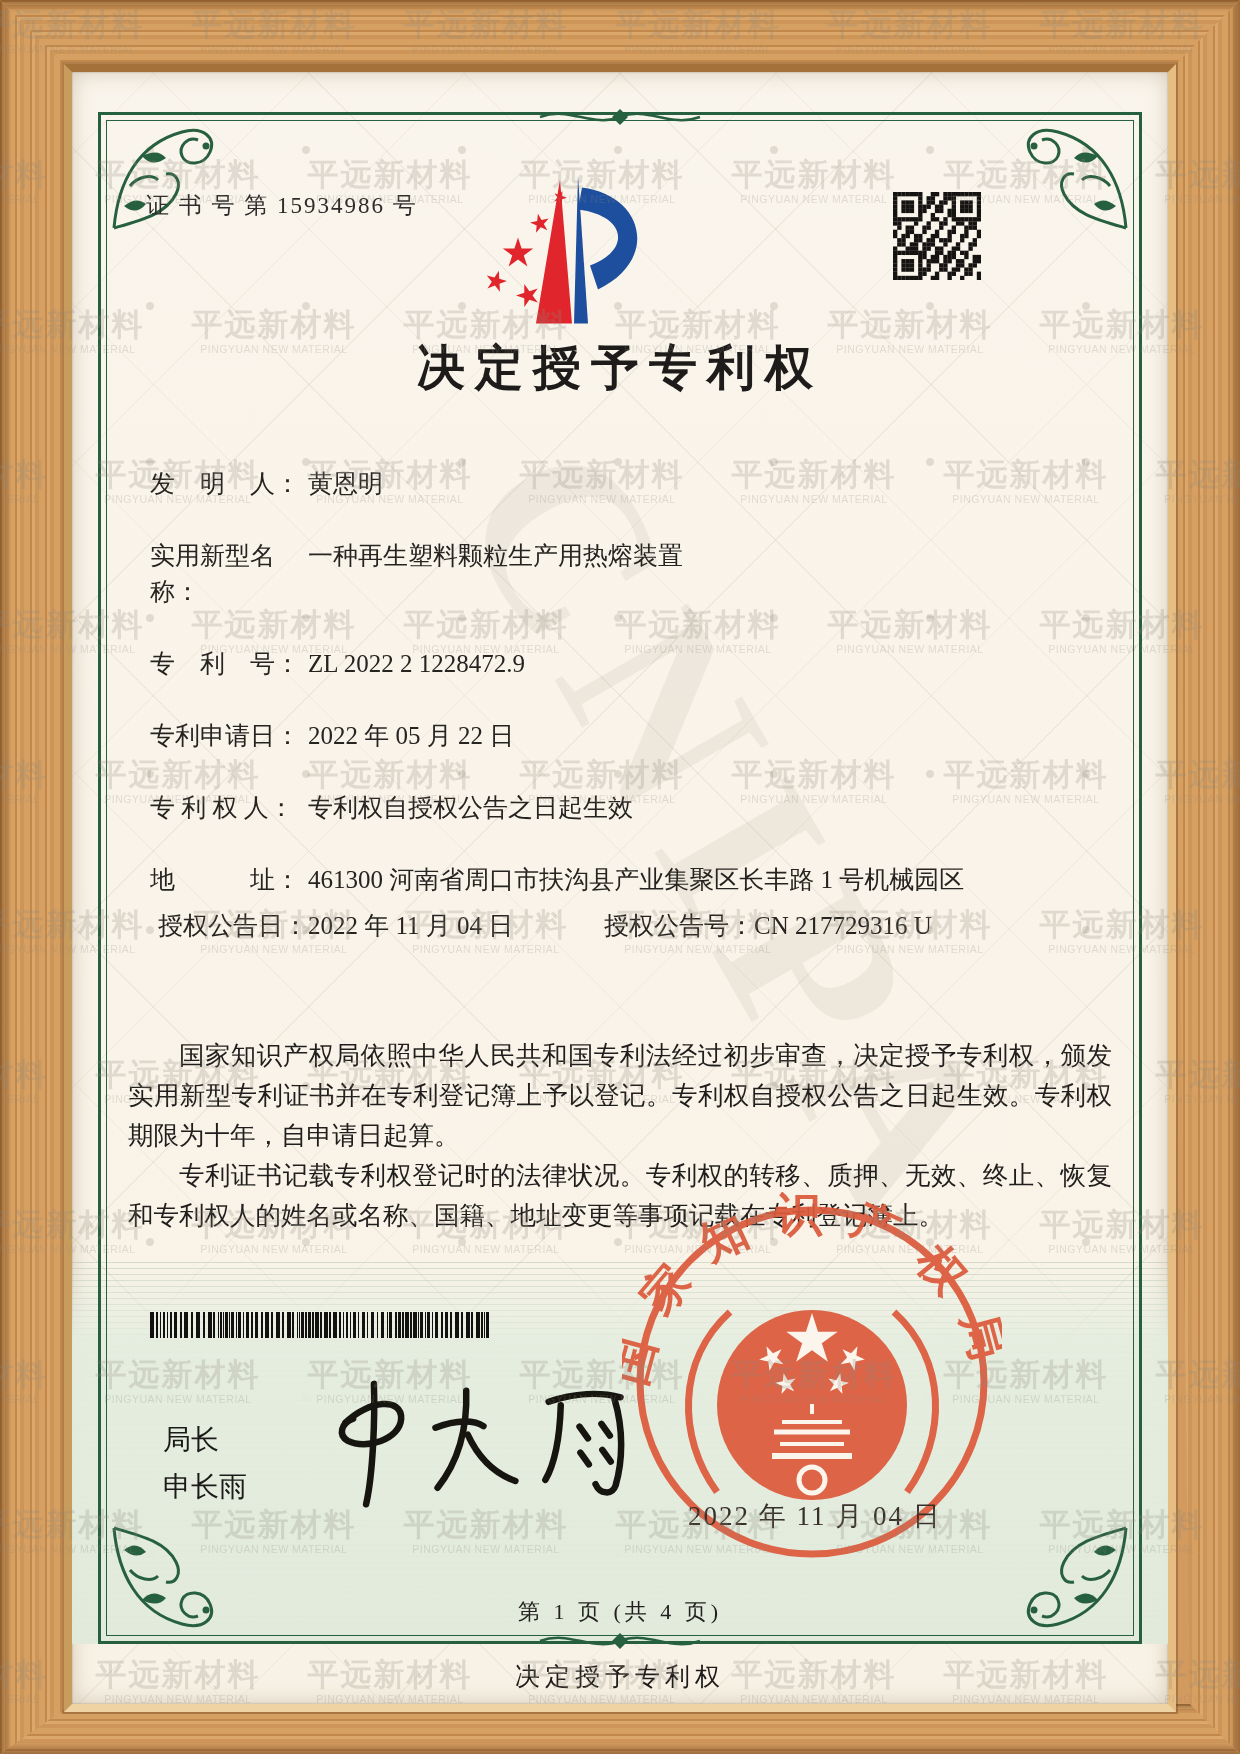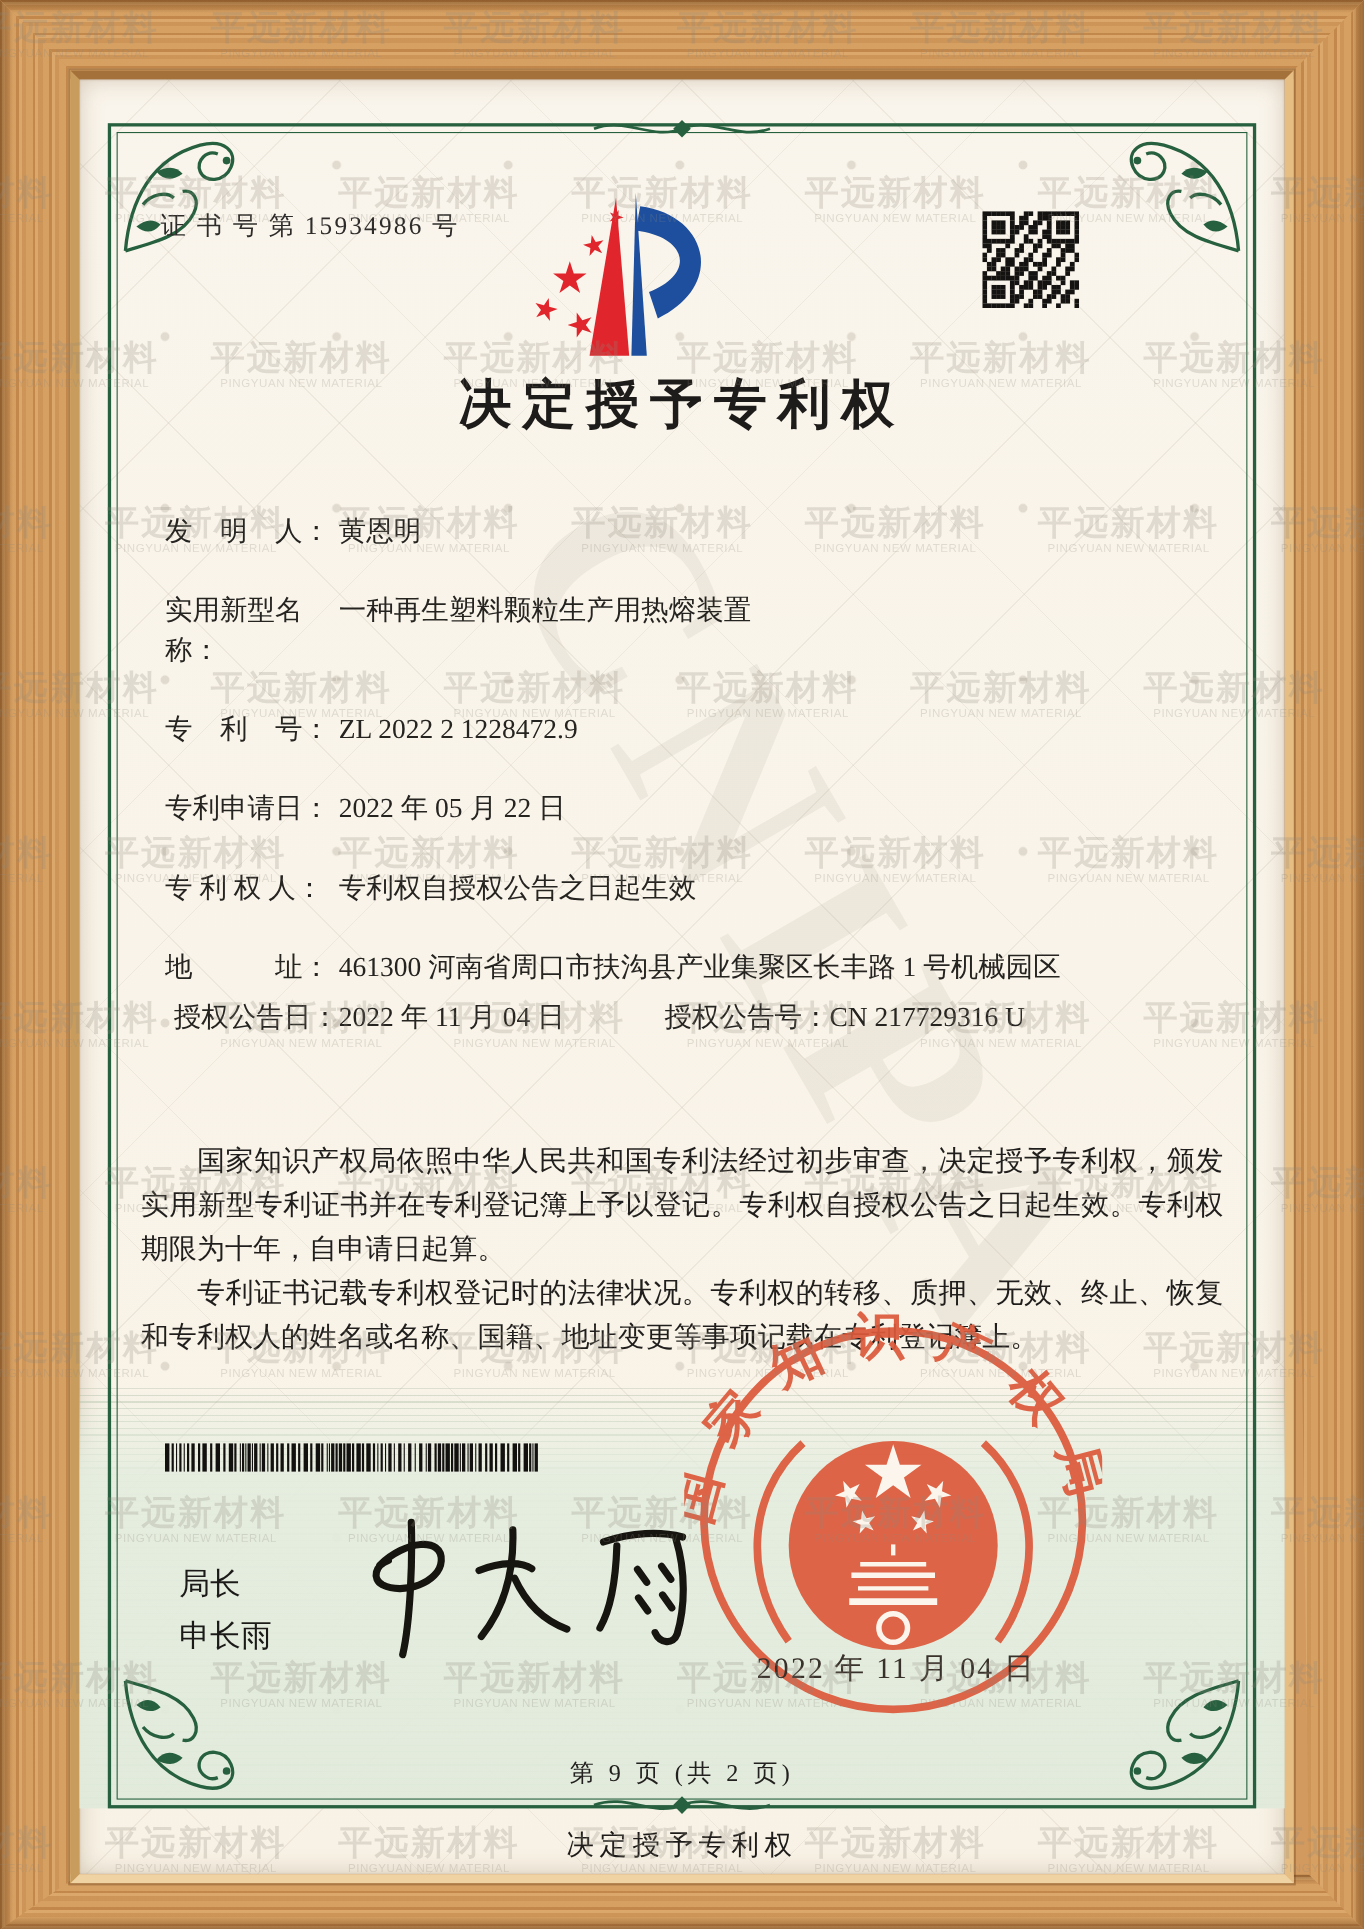--- a/index.html
+++ b/index.html
@@ -568,21 +568,21 @@
       <path d="M190,222 V212" stroke-width="4"></path>
       <path d="M160,230 H220" stroke-width="4"></path>
       <path d="M152,240 H228" stroke-width="5"></path>
       <path d="M158,252 H222" stroke-width="4"></path>
       <path d="M150,264 H230" stroke-width="6"></path>
       <circle cx="190" cy="288" r="13" stroke-width="5"></circle>
     </g>
   </svg>
   <div class="seal-date">2022 年 11 月 04 日</div>
 
-  <div class="page-footer">第 9 页 (共 2 页)</div>
+  <div class="page-footer">第 1 页 (共 4 页)</div>
   <div class="cont-note">决定授予专利权</div>
 
   <div class="wm-layer" id="wm-layer">
       <div class="wm-tile" style="left: -40px; top: 4px;">
         <div class="wm-cn">平远新材料</div>
         <div class="wm-en">PINGYUAN NEW MATERIAL</div>
       </div>
       <div class="wm-tile" style="left: 172px; top: 4px;">
         <div class="wm-cn">平远新材料</div>
         <div class="wm-en">PINGYUAN NEW MATERIAL</div>

